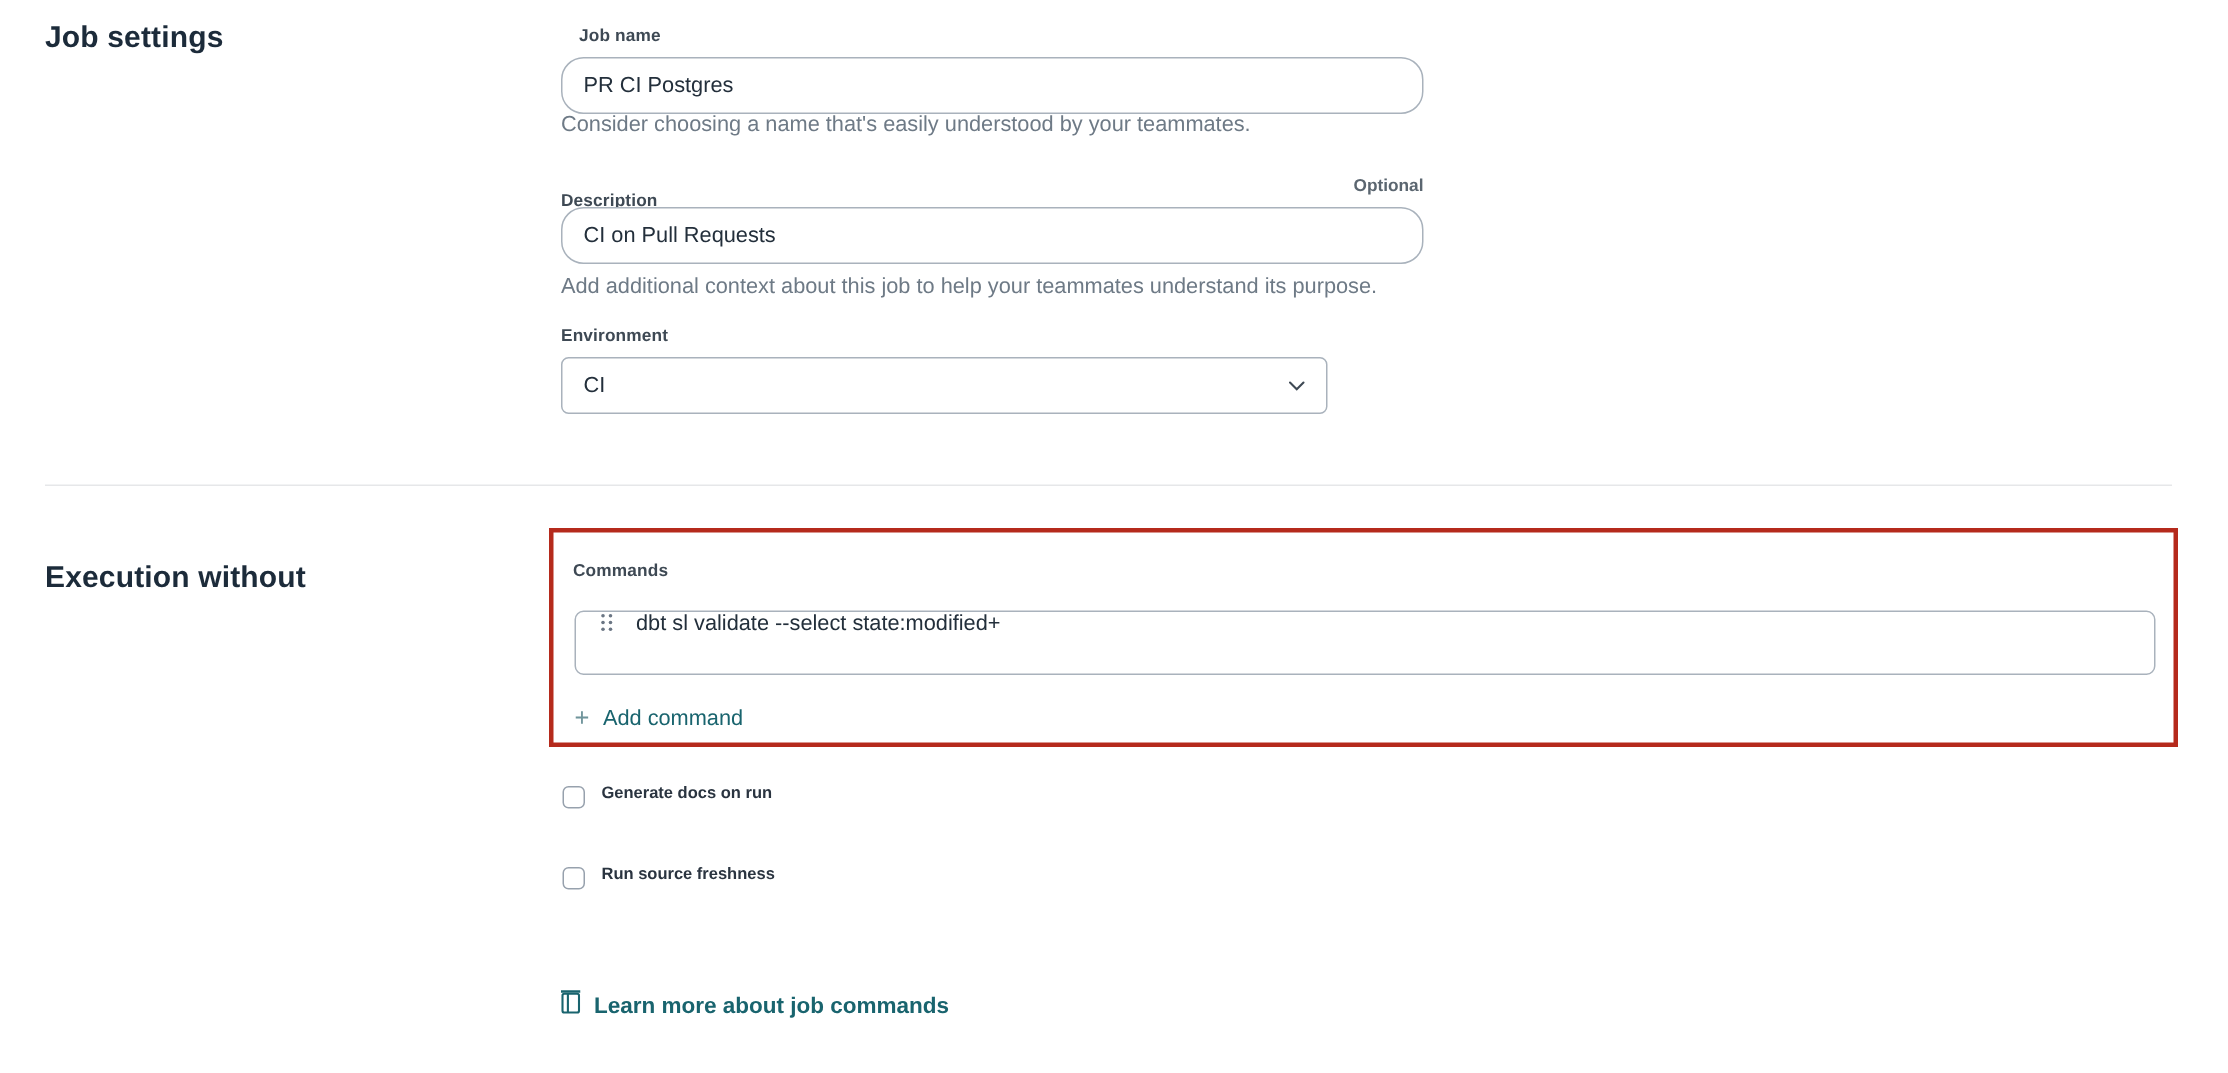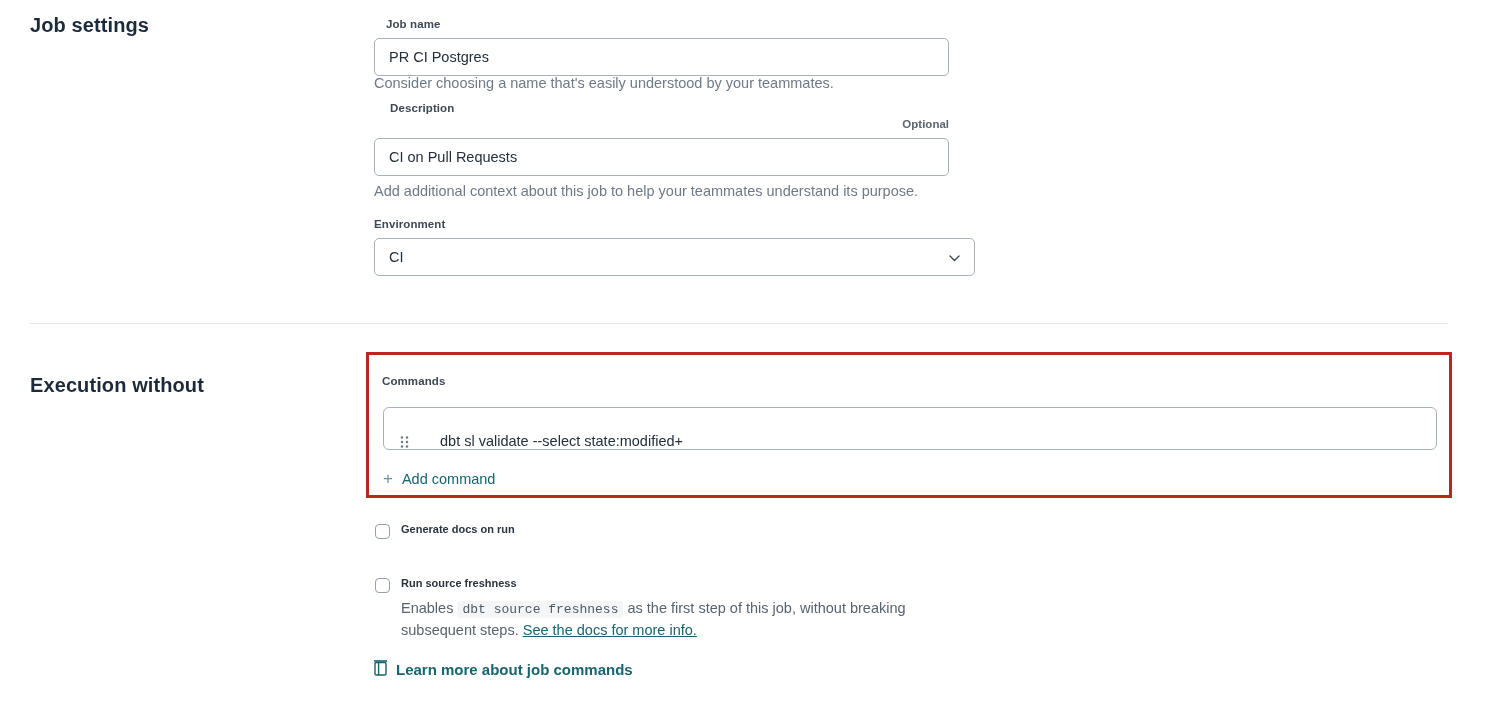--- a/index.html
+++ b/index.html
@@ -37,38 +37,38 @@
     font-weight: 700;
     color: #5b6670;
     text-align: right;
   }
   .text-input {
     position: absolute;
     left: 374px;
     width: 575px;
     height: 38px;
     border: 1px solid #a9b2bc;
-    border-radius: 5px;
+    border-radius: 15px;
     background: #ffffff;
     font-family: "Liberation Sans", sans-serif;
     font-size: 14.5px;
     color: #232f3b;
     padding: 0 14px;
     outline: none;
   }
   .helper-text {
     position: absolute;
     left: 374px;
     font-size: 14.5px;
     color: #6e7a86;
   }
   .select-box {
     position: absolute;
     left: 374px;
-    width: 601px;
+    width: 511px;
     height: 38px;
     border: 1px solid #a9b2bc;
     border-radius: 5px;
     background: #ffffff;
     display: flex;
     align-items: center;
     justify-content: space-between;
     padding: 0 14px;
     font-size: 14.5px;
     color: #232f3b;
@@ -95,22 +95,21 @@
   .command-row {
     position: absolute;
     left: 383px;
     top: 407px;
     width: 1054px;
     height: 43px;
     border: 1px solid #a9b2bc;
     border-radius: 6px;
     background: #ffffff;
     display: flex;
-    align-items: flex-end;
-    gap: 16px;
+    align-items: flex-start;
   }
   .drag-handle {
     width: 40px;
     display: flex;
     align-items: center;
     justify-content: center;
     cursor: grab;
     color: #6b7684;
   }
   .command-text {
@@ -191,21 +190,21 @@
 <body>
 
 <div class="page">
 
   <h2 class="section-title" style="top:14px;">Job settings</h2>
 
   <label class="field-label" style="left:374px; top:18px;margin-left:12px;">Job name</label>
   <input class="text-input" style="top: 38px;" type="text" value="PR CI Postgres">
   <div class="helper-text" style="top:75px;">Consider choosing a name that's easily understood by your teammates.</div>
 
-  <label class="field-label" style="left:374px; top:102px;margin-left:16px;">Description</label>
+  <label class="field-label" style="left:374px; top:128px;">Description</label>
   <span class="optional-label" style="left:849px; top:118px; width:100px;text-align:right;">Optional</span>
   <input class="text-input" style="top: 138px;" type="text" value="CI on Pull Requests">
   <div class="helper-text" style="top:183px;">Add additional context about this job to help your teammates understand its purpose.</div>
 
   <label class="field-label" style="left:374px; top:218px;">Environment</label>
   <div class="select-box" style="top:238px;">
     <span>CI</span>
     <span class="chevron">
       <svg width="11" height="7" viewBox="0 0 11 7">
           <path d="M1 1l4.5 4.5L10 1" fill="none" stroke="#3e4954" stroke-width="1.4" stroke-linecap="round"></path>
@@ -238,21 +237,20 @@
   <div class="add-command">
     <span class="plus">+</span>
     <span>Add command</span>
   </div>
 
   <span class="checkbox" style="top:524px;"></span>
   <div class="check-label" style="top:523px;">Generate docs on run</div>
 
   <span class="checkbox" style="top:578px;"></span>
   <div class="check-label" style="top:577px;">Run source freshness</div>
-  <div class="check-desc freshness-desc" style="top:598px;"><span>Enables </span><span class="inline-code">dbt source freshness</span><span> as the first step of this job, without breaking subsequent steps. </span><span class="doc-link">See the docs for more info.</span></div>
 
   <div class="learn-more">
     <span>
       <svg width="13" height="16" viewBox="0 0 13 16">
         <rect x="1" y="2.5" width="11" height="12.5" rx="1.2" fill="none" stroke="#19646e" stroke-width="1.4"></rect>
         <line x1="4.6" y1="2.5" x2="4.6" y2="15" stroke="#19646e" stroke-width="1.4"></line>
         <line x1="0" y1="1" x2="13" y2="1" stroke="#19646e" stroke-width="1.6"></line>
       </svg>
     </span>
     <span>Learn more about job commands</span>

